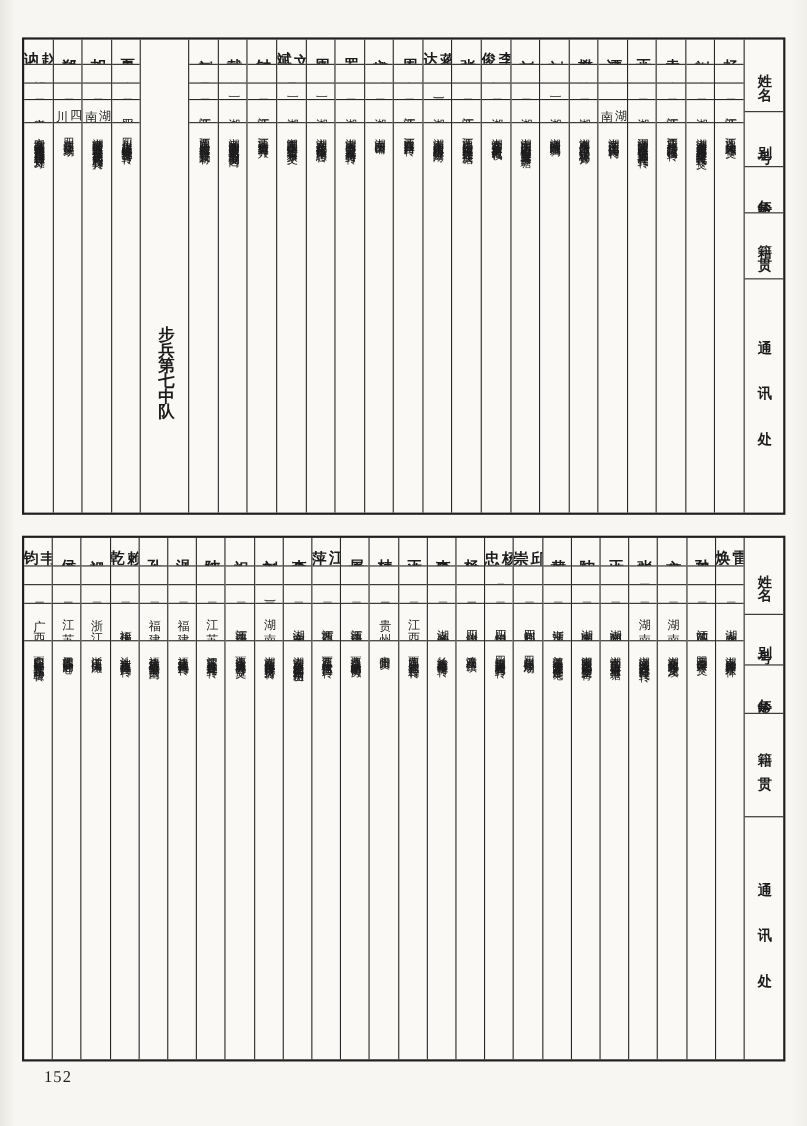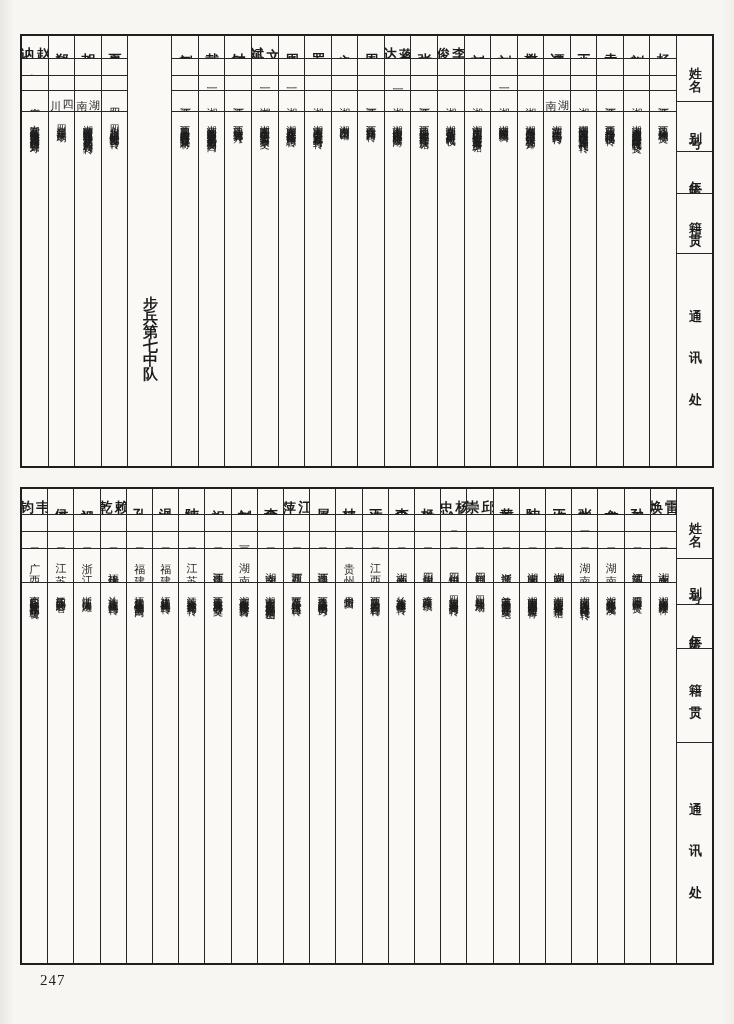--- a/index.html
+++ b/index.html
@@ -968,14 +968,14 @@
           <span class="vtext age">二二</span>
         </div>
     <div class="cell row-native">
           <span class="vtext native spread">广西</span>
         </div>
     <div class="cell row-contact">
           <span class="vtext contact">广西宾阳黎塘圩开智高小学校转</span>
         </div>
   </div>
 </div>
-  <div class="page-number">247</div>
+  <div class="page-number">152</div>
 </div>
 
 </body></html>

